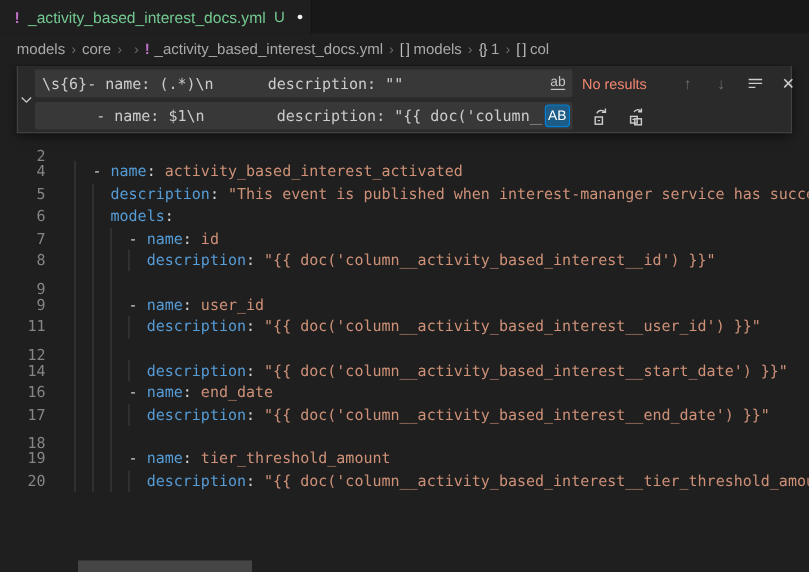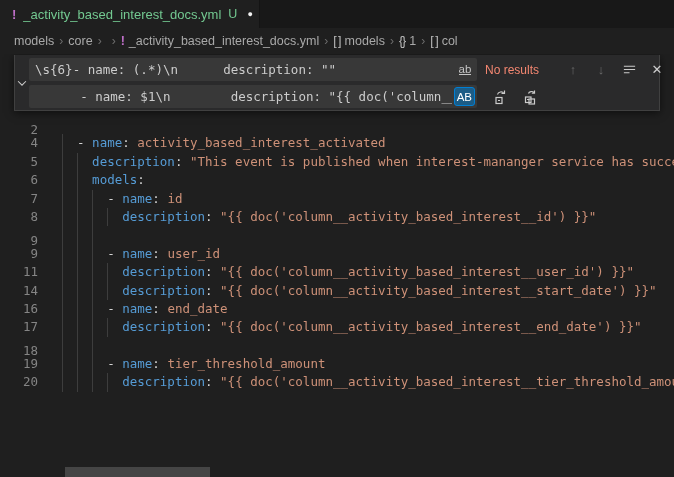--- a/index.html
+++ b/index.html
@@ -190,20 +190,21 @@
   <div class="code">
       <div class="line"><span class="ln">2</span><span class="lc"></span></div>
       <div class="line"><span class="ln">4</span><span class="lc"><s class="guide" style="left: 0ch;"></s><span class="tk-d">  - </span><span class="tk-k">name</span><span class="tk-d">: </span><span class="tk-s">activity_based_interest_activated</span></span></div>
       <div class="line"><span class="ln">5</span><span class="lc"><s class="guide" style="left: 0ch;"></s><s class="guide" style="left: 2ch;"></s><span class="tk-d">    </span><span class="tk-k">description</span><span class="tk-d">: </span><span class="tk-s">"This event is published when interest-mananger service has success</span></span></div>
       <div class="line"><span class="ln">6</span><span class="lc"><s class="guide" style="left: 0ch;"></s><s class="guide" style="left: 2ch;"></s><span class="tk-d">    </span><span class="tk-k">models</span><span class="tk-d">:</span></span></div>
       <div class="line"><span class="ln">7</span><span class="lc"><s class="guide" style="left: 0ch;"></s><s class="guide" style="left: 2ch;"></s><s class="guide" style="left: 4ch;"></s><span class="tk-d">      - </span><span class="tk-k">name</span><span class="tk-d">: </span><span class="tk-s">id</span></span></div>
       <div class="line"><span class="ln">8</span><span class="lc"><s class="guide" style="left: 0ch;"></s><s class="guide" style="left: 2ch;"></s><s class="guide" style="left: 4ch;"></s><s class="guide" style="left: 6ch;"></s><span class="tk-d">        </span><span class="tk-k">description</span><span class="tk-d">: </span><span class="tk-s">"{{ doc('column__activity_based_interest__id') }}"</span></span></div>
       <div class="line"><span class="ln">9</span><span class="lc"><s class="guide" style="left: 0ch;"></s><s class="guide" style="left: 2ch;"></s><s class="guide" style="left: 4ch;"></s></span></div>
       <div class="line"><span class="ln">9</span><span class="lc"><s class="guide" style="left: 0ch;"></s><s class="guide" style="left: 2ch;"></s><s class="guide" style="left: 4ch;"></s><span class="tk-d">      - </span><span class="tk-k">name</span><span class="tk-d">: </span><span class="tk-s">user_id</span></span></div>
       <div class="line"><span class="ln">11</span><span class="lc"><s class="guide" style="left: 0ch;"></s><s class="guide" style="left: 2ch;"></s><s class="guide" style="left: 4ch;"></s><s class="guide" style="left: 6ch;"></s><span class="tk-d">        </span><span class="tk-k">description</span><span class="tk-d">: </span><span class="tk-s">"{{ doc('column__activity_based_interest__user_id') }}"</span></span></div>
+      <div class="line"><span class="ln">12</span><span class="lc"><s class="guide" style="left: 0ch;"></s><s class="guide" style="left: 2ch;"></s><s class="guide" style="left: 4ch;"></s></span></div>
       <div class="line"><span class="ln">14</span><span class="lc"><s class="guide" style="left: 0ch;"></s><s class="guide" style="left: 2ch;"></s><s class="guide" style="left: 4ch;"></s><s class="guide" style="left: 6ch;"></s><span class="tk-d">        </span><span class="tk-k">description</span><span class="tk-d">: </span><span class="tk-s">"{{ doc('column__activity_based_interest__start_date') }}"</span></span></div>
       <div class="line"><span class="ln">16</span><span class="lc"><s class="guide" style="left: 0ch;"></s><s class="guide" style="left: 2ch;"></s><s class="guide" style="left: 4ch;"></s><span class="tk-d">      - </span><span class="tk-k">name</span><span class="tk-d">: </span><span class="tk-s">end_date</span></span></div>
       <div class="line"><span class="ln">17</span><span class="lc"><s class="guide" style="left: 0ch;"></s><s class="guide" style="left: 2ch;"></s><s class="guide" style="left: 4ch;"></s><s class="guide" style="left: 6ch;"></s><span class="tk-d">        </span><span class="tk-k">description</span><span class="tk-d">: </span><span class="tk-s">"{{ doc('column__activity_based_interest__end_date') }}"</span></span></div>
       <div class="line"><span class="ln">18</span><span class="lc"><s class="guide" style="left: 0ch;"></s><s class="guide" style="left: 2ch;"></s><s class="guide" style="left: 4ch;"></s></span></div>
       <div class="line"><span class="ln">19</span><span class="lc"><s class="guide" style="left: 0ch;"></s><s class="guide" style="left: 2ch;"></s><s class="guide" style="left: 4ch;"></s><span class="tk-d">      - </span><span class="tk-k">name</span><span class="tk-d">: </span><span class="tk-s">tier_threshold_amount</span></span></div>
       <div class="line"><span class="ln">20</span><span class="lc"><s class="guide" style="left: 0ch;"></s><s class="guide" style="left: 2ch;"></s><s class="guide" style="left: 4ch;"></s><s class="guide" style="left: 6ch;"></s><span class="tk-d">        </span><span class="tk-k">description</span><span class="tk-d">: </span><span class="tk-s">"{{ doc('column__activity_based_interest__tier_threshold_amount</span></span></div>
     </div>
 
   <div class="hscroll"></div>
 </div>

